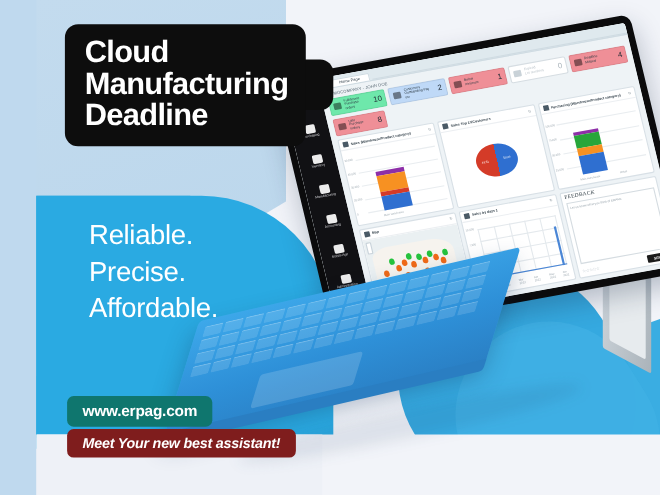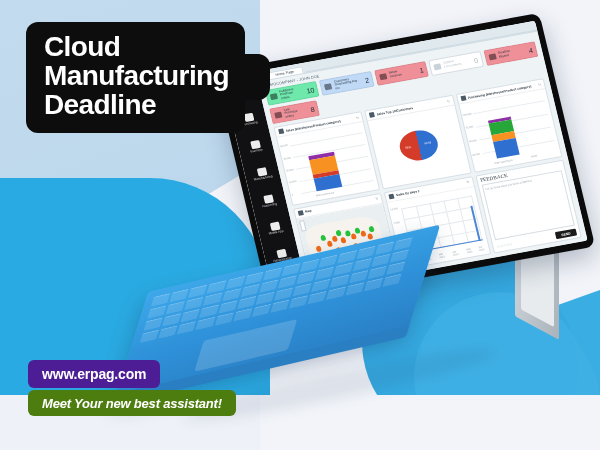--- a/index.html
+++ b/index.html
@@ -2,21 +2,21 @@
 <html><head>
 <meta charset="utf-8">
 <style>
   * { box-sizing: border-box; margin:0; padding:0; }
   html,body { width:600px; height:450px; overflow:hidden; }
   body {
     font-family: "Liberation Sans", sans-serif;
     background:#bfd9ee;
     position:relative;
   }
-  .stage { position:absolute; inset:0; overflow:hidden; }
+  .stage { position:absolute; inset:0; overflow:hidden;margin-left:33px; }
 
   
   .bg-base{position:absolute;inset:0;background:linear-gradient(160deg,#c3dbee 0%,#bcd7ec 45%,#cfe4f4 100%);}
   .bg-white-panel{position:absolute;right:0;top:0;width:340px;height:450px;background:#f2f4f9;}
   .bg-white-wedge{position:absolute;left:-40px;top:92px;width:420px;height:250px;background:#f2f4f9;
      clip-path:polygon(100% 0%, 100% 100%, 0% 100%);}
   .bg-cyan-blob{position:absolute;left:-150px;top:178px;width:420px;height:220px;background:#2aaae2;border-radius:0 120px 0 0;}
   .bg-cyan-blob2{position:absolute;left:-160px;top:178px;width:300px;height:230px;background:#2aaae2;}
   .bg-bottom-strip{position:absolute;left:0;bottom:0;width:600px;height:55px;background:#f2f4f9;}
   .bg-bottom-left{position:absolute;left:0;bottom:0;width:260px;height:55px;background:#eef1f7;}
@@ -32,24 +32,24 @@
      padding:10px 16px 14px 18px;z-index:9;}
   .title-box .ln{color:#fff;font-weight:700;letter-spacing:-0.6px;line-height:1.04;font-size:28px;white-space:nowrap;}
   .title-notch{position:absolute;left:150px;top:54px;width:120px;height:46px;background:#0d0d0d;
      border-radius:0 12px 12px 0;z-index:8;}
 
   
   .tagline{position:absolute;left:48px;top:198px;z-index:9;}
   .tagline .tl{color:#ffffff;font-size:25px;line-height:1.32;font-weight:400;letter-spacing:-0.3px;}
 
   
-  .url-pill{position:absolute;left:28px;bottom:62px;background:#4c1d95;border-radius:6px;
+  .url-pill{position:absolute;left:28px;bottom:62px;background:#0f766e;border-radius:6px;
      padding:5px 14px;z-index:10;}
   .url-pill span{color:#fff;font-size:14px;font-weight:700;letter-spacing:-0.2px;}
-  .assistant-pill{position:absolute;left:28px;bottom:34px;background:#4d7c0f;border-radius:6px;
+  .assistant-pill{position:absolute;left:28px;bottom:34px;background:#7f1d1d;border-radius:6px;
      padding:4px 14px;z-index:10;}
   .assistant-pill span{color:#fff;font-size:13px;font-style:italic;font-weight:600;letter-spacing:-0.2px;}
 
   
   .device{position:absolute;left:214px;top:72px;width:330px;height:240px;z-index:6;
      transform:rotate(-13.5deg) skewY(3.2deg);transform-origin:left top;}
   .bezel{position:absolute;inset:0;background:#0b0b0c;border-radius:9px;box-shadow:0 10px 24px rgba(20,40,70,.28);}
   .screen{position:absolute;left:6px;top:7px;right:6px;bottom:7px;background:#e8f1f5;border-radius:3px;overflow:hidden;display:flex;}
   .erpag-dot{position:absolute;left:10px;bottom:-22px;width:9px;height:9px;border-radius:50%;background:#e9e9e9;}
   .erpag-word{position:absolute;left:6px;bottom:-36px;color:#fff;font-size:7px;font-weight:700;letter-spacing:-.2px;}
@@ -167,20 +167,25 @@
   <div class="bg-bottom-strip"></div>
   <div class="bg-bottom-left"></div>
 
   <div class="title-notch"></div>
   <div class="title-box">
     <div class="ln">Cloud</div>
     <div class="ln">Manufacturing</div>
     <div class="ln">Deadline</div>
   </div>
 
+  <div class="tagline">
+    <div class="tl">Reliable.</div>
+    <div class="tl">Precise.</div>
+    <div class="tl">Affordable.</div>
+  </div>
 
   <div class="shadow"></div>
 
   <div class="stand">
     <div class="stand-in"></div>
   </div>
 
   <div class="keyboard">
     <div class="keys">
       <div class="key"></div>

